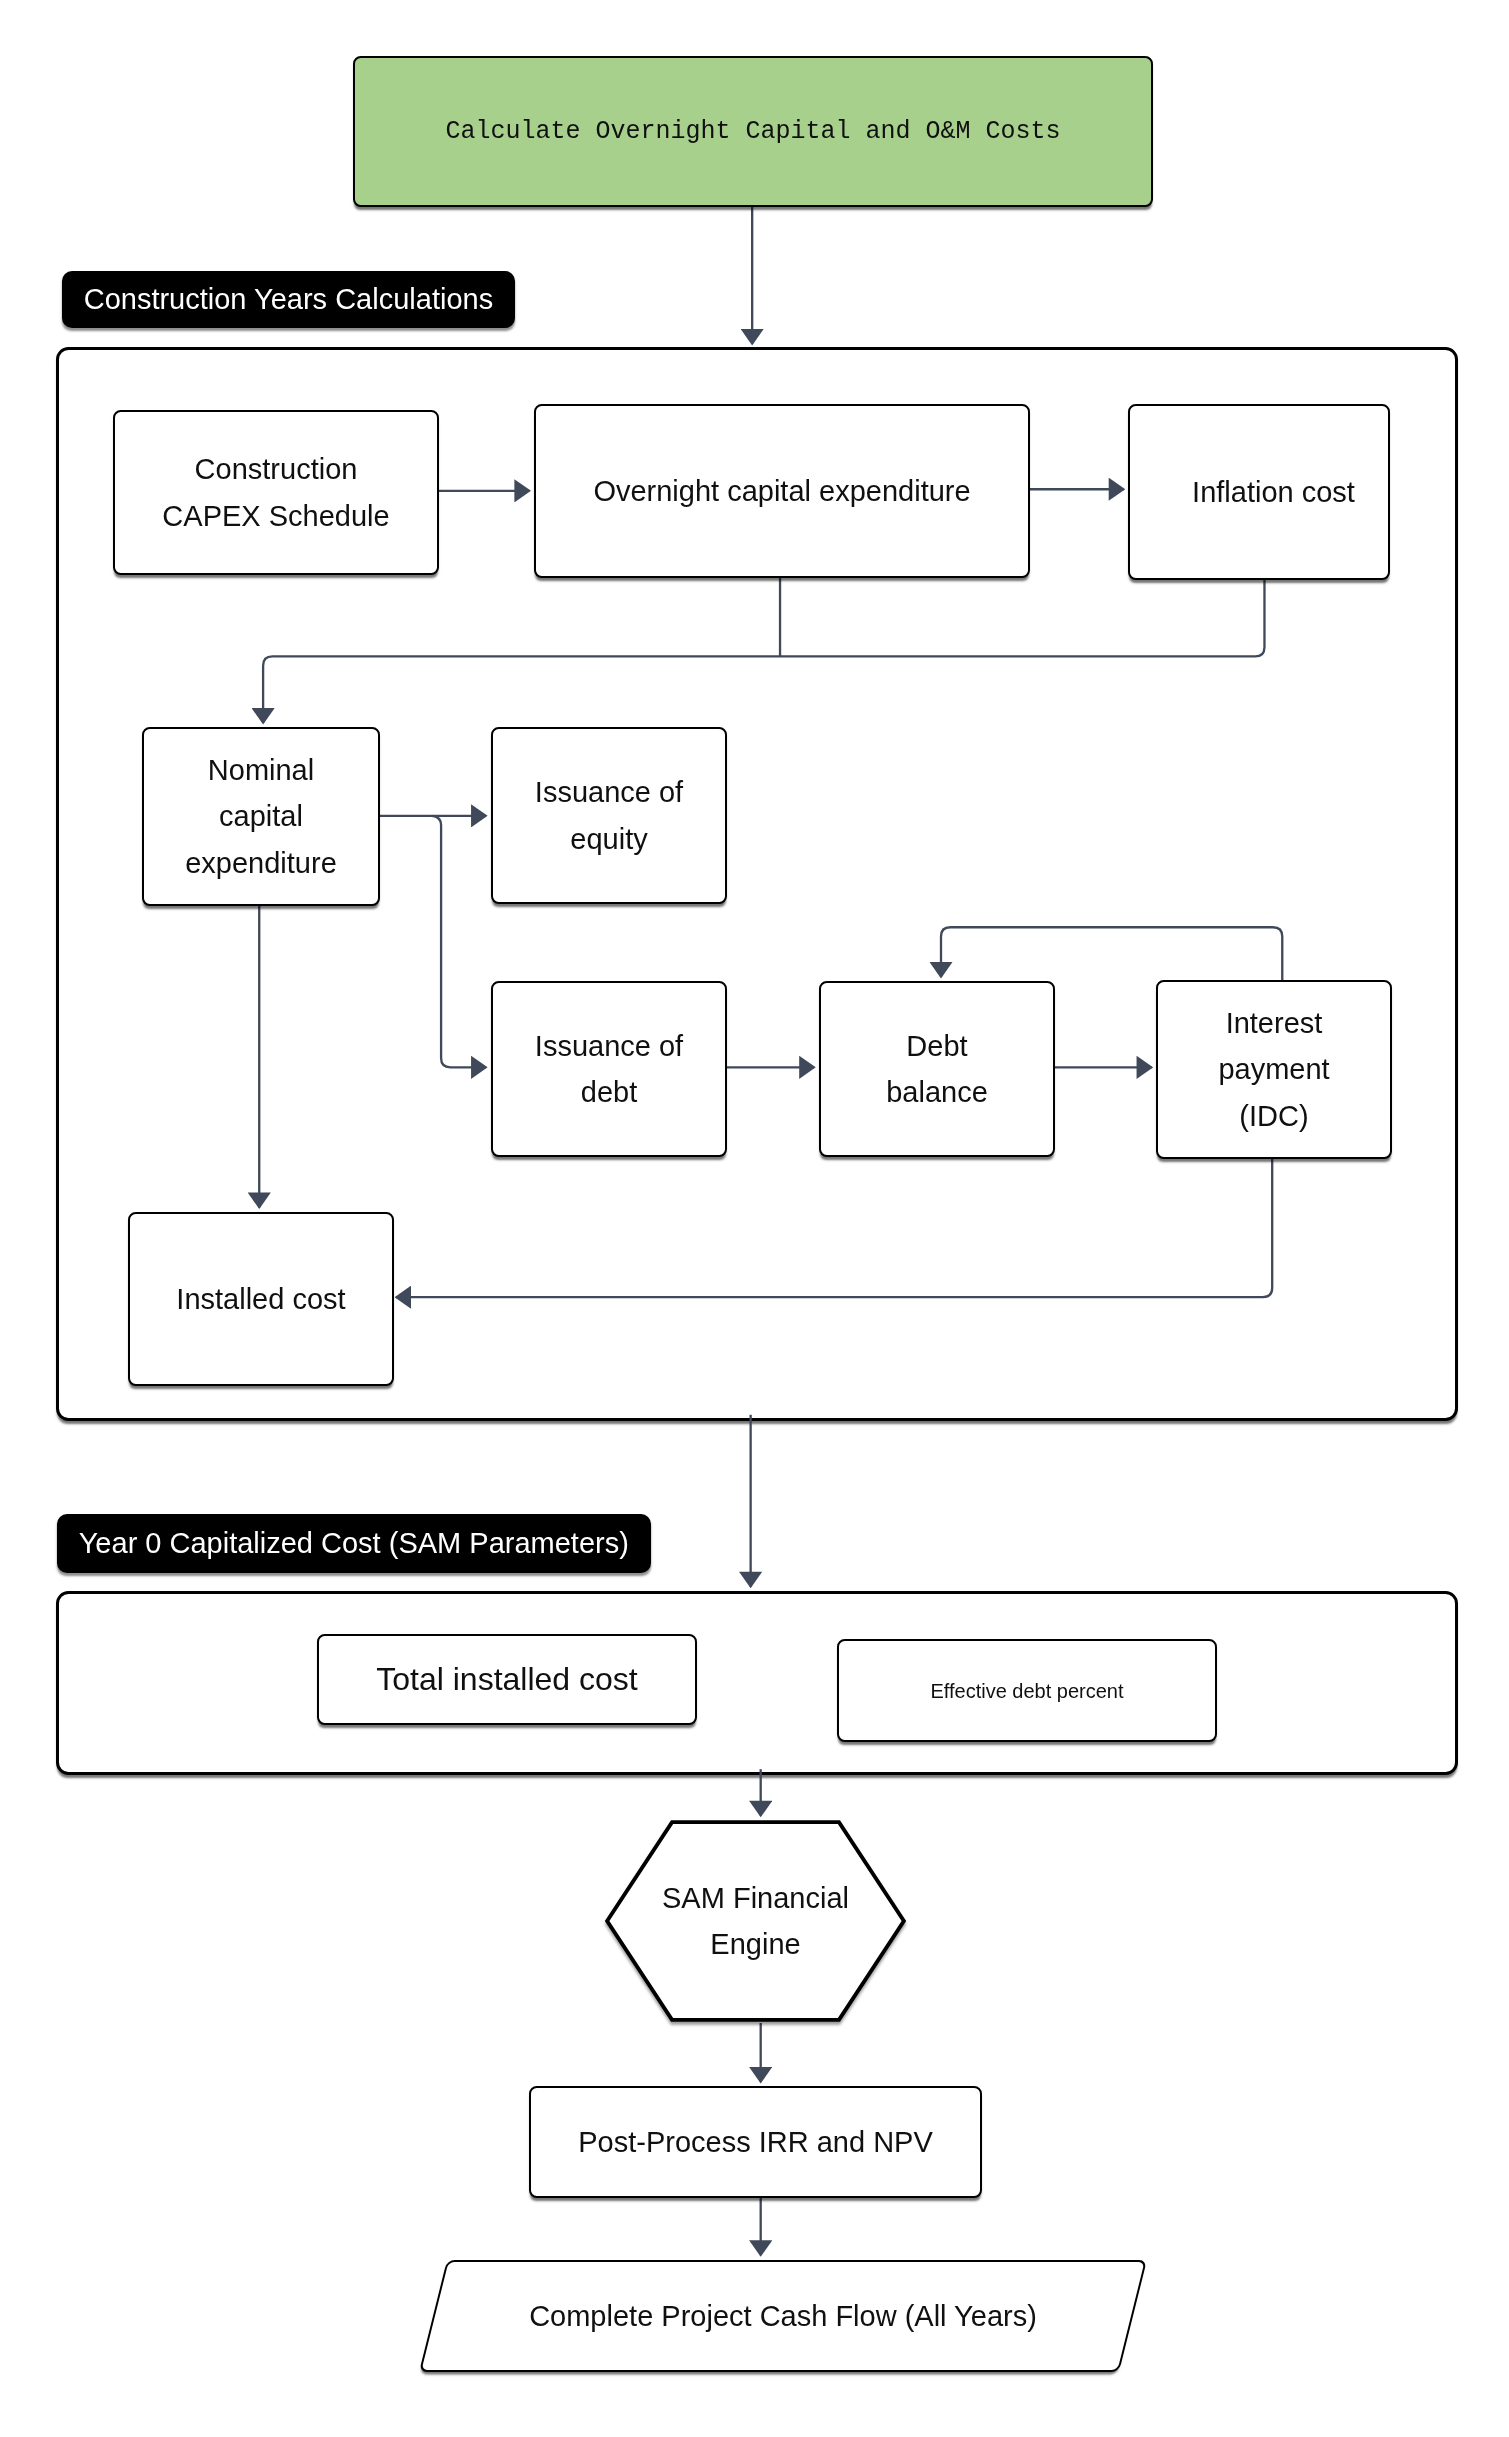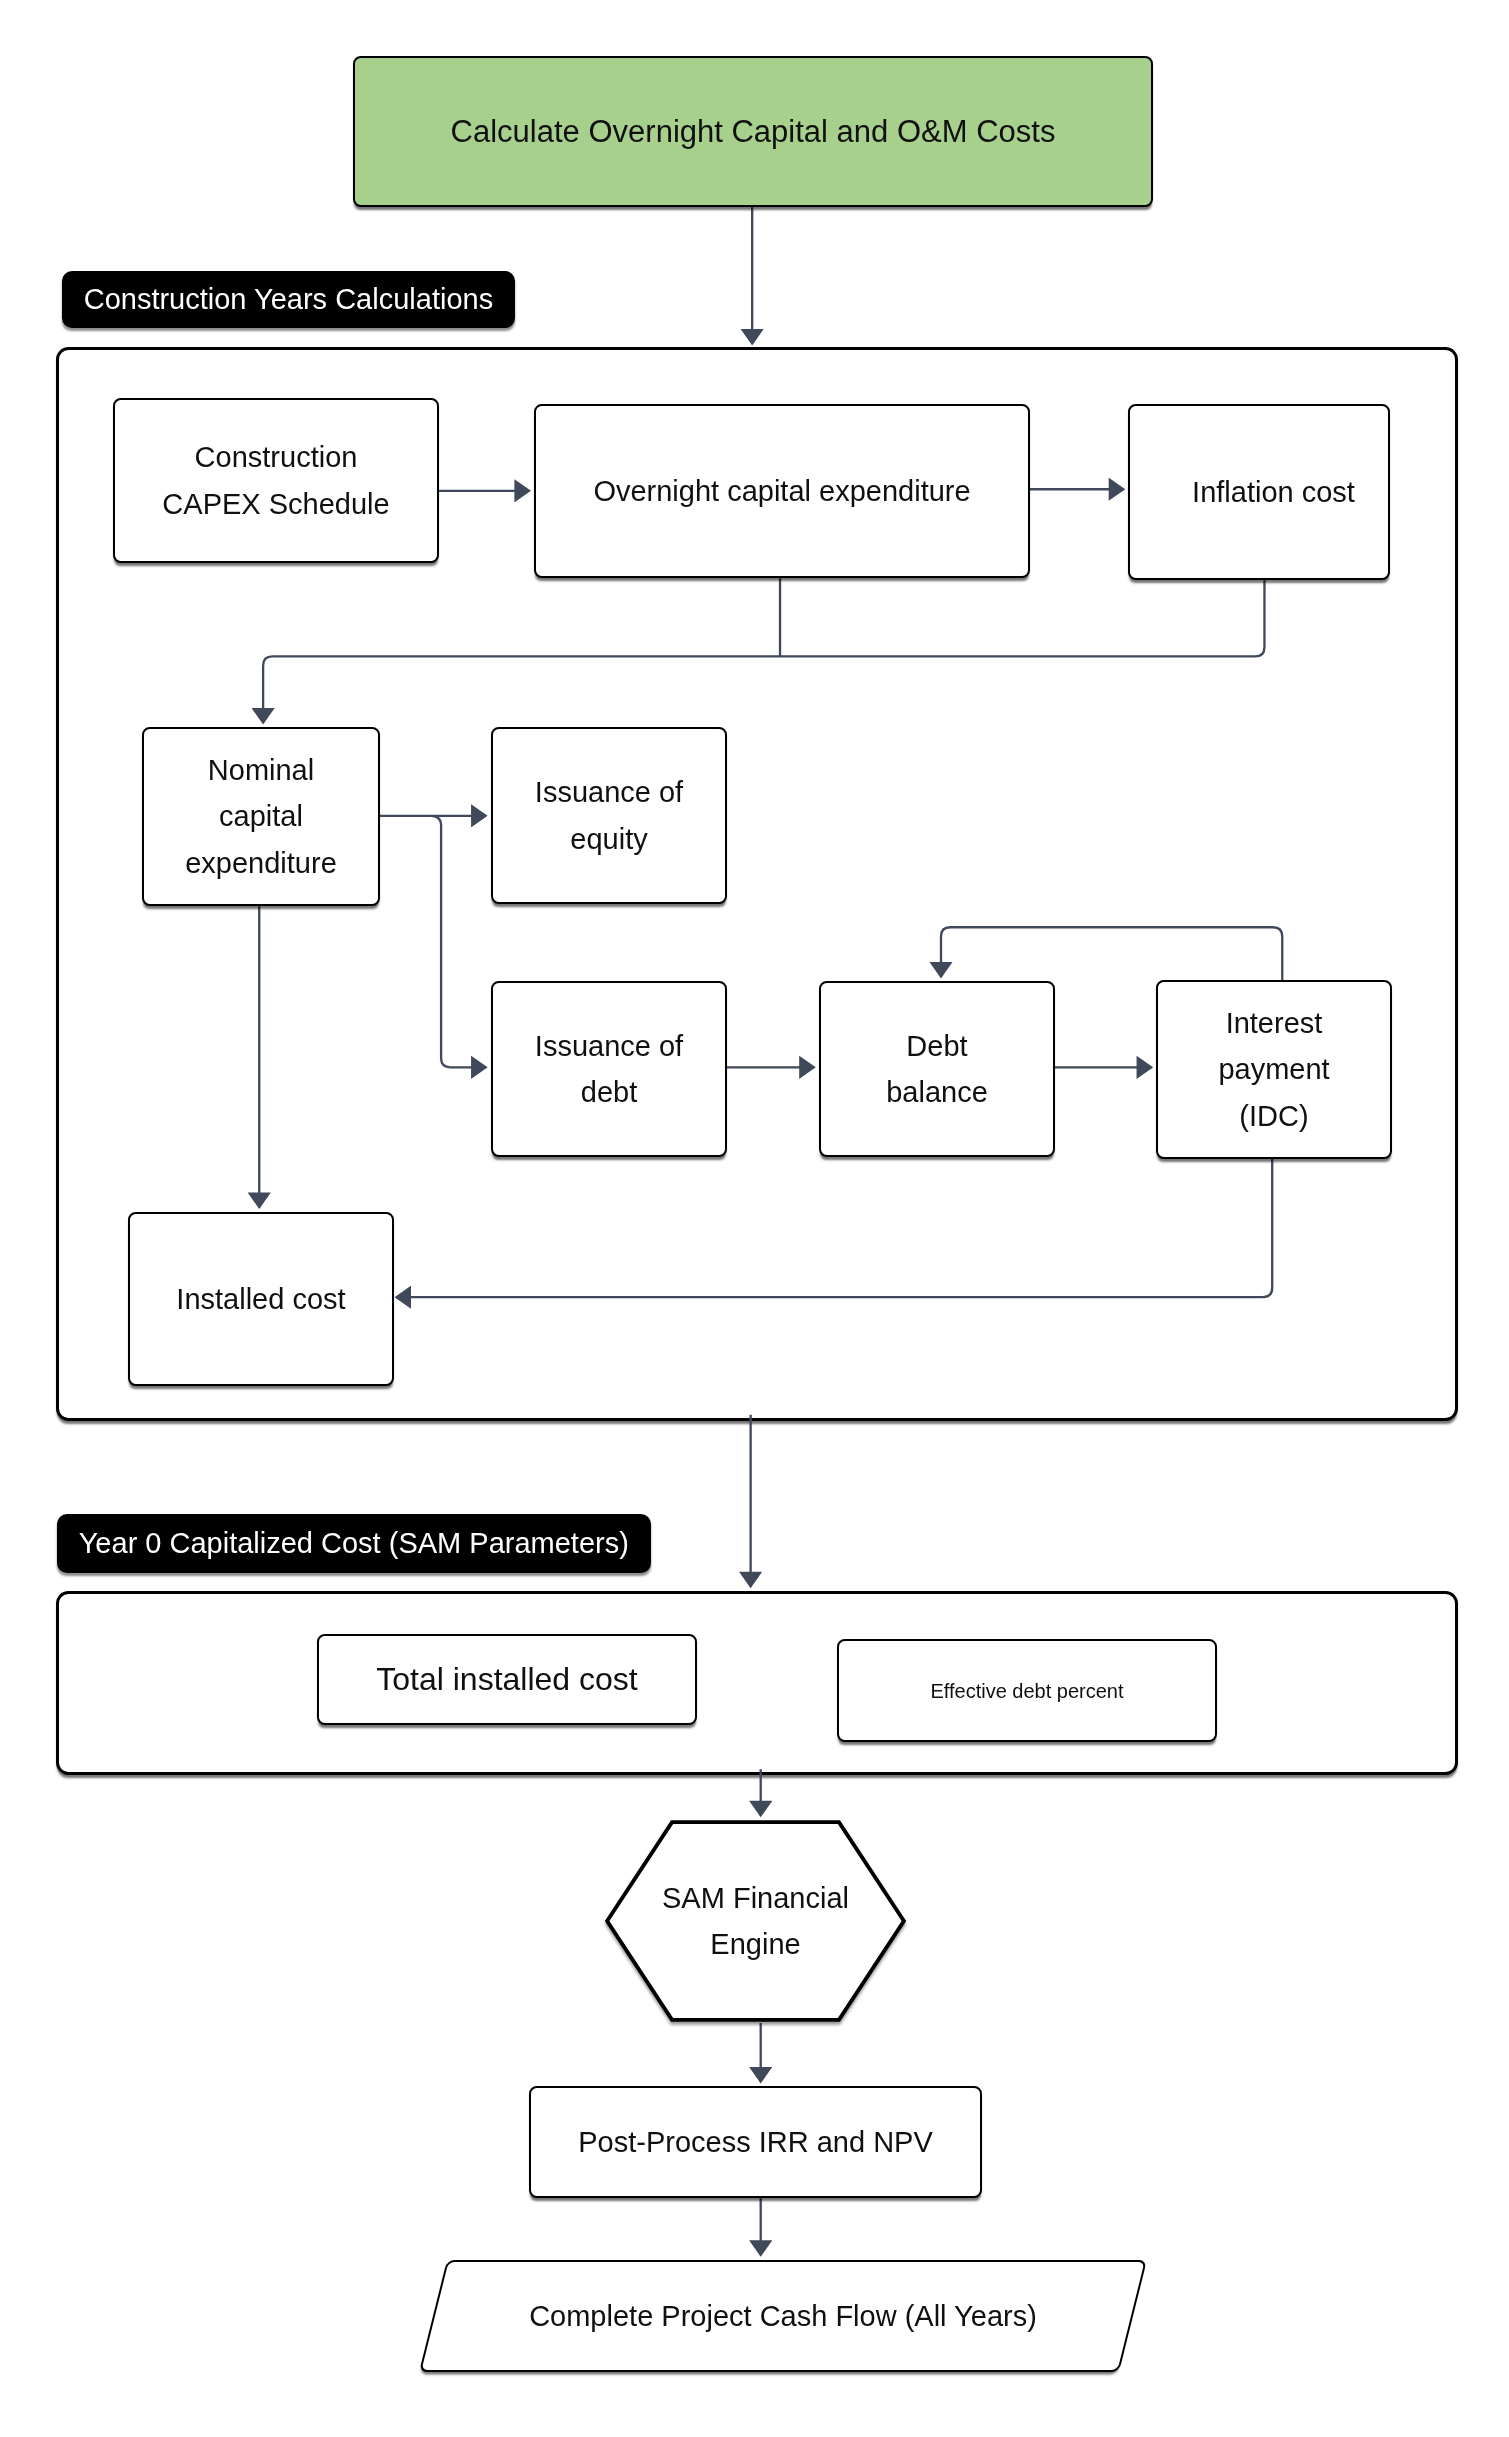--- a/index.html
+++ b/index.html
@@ -28,37 +28,38 @@
     border: 2.3px solid var(--node-border, #000);
     border-radius: 7.7px;
     display: flex; align-items: center; justify-content: center;
     text-align: center;
     font-size: 29px; line-height: 1.6; color: #101010;
     white-space: pre-line;
     box-shadow: 0 3.9px 2.3px -1.5px rgba(0,0,0,0.55);
   }
   .start-node {
     background: var(--start-fill, #a8d08d);
-    font-size: 31px;
+    font-size: 25px;
+    font-family: Liberation Mono, monospace;
   }
   .section-label {
     position: absolute; z-index: 3;
     background: var(--section-label-bg, #000);
     color: var(--section-label-text, #fff);
     display: inline-flex; align-items: center;
     padding: 0 21.7px;
     border-radius: 10px;
     font-size: 29px;
     box-shadow: 0 3.1px 2.3px -0.8px rgba(0,0,0,0.45);
   }
 
   #start { left: 353px; top: 56px; width: 796px; height: 147px; }
   #label-1 { left: 62px; top: 271px; height: 57px; }
   #container-1 { left: 56px; top: 347px; width: 1396px; height: 1068px; }
-  #capex { left: 113px; top: 398px; width: 322px; height: 161px; text-align: center; }
+  #capex { left: 113px; top: 410px; width: 322px; height: 161px; text-align: center; }
   #overnight { left: 534px; top: 404px; width: 492px; height: 170px; }
   #inflation { left: 1128px; top: 404px; width: 229px; height: 172px; padding-left: 29px; }
   #nominal { left: 142px; top: 727px; width: 234px; height: 175px; }
   #equity { left: 491px; top: 727px; width: 232px; height: 173px; }
   #debt { left: 491px; top: 981px; width: 232px; height: 172px; }
   #balance { left: 819px; top: 981px; width: 232px; height: 172px; }
   #interest { left: 1156px; top: 980px; width: 232px; height: 175px; }
   #installed { left: 128px; top: 1212px; width: 262px; height: 170px; }
   #label-2 { left: 57px; top: 1514px; height: 59px; }
   #container-2 { left: 56px; top: 1591px; width: 1396px; height: 178px; }

